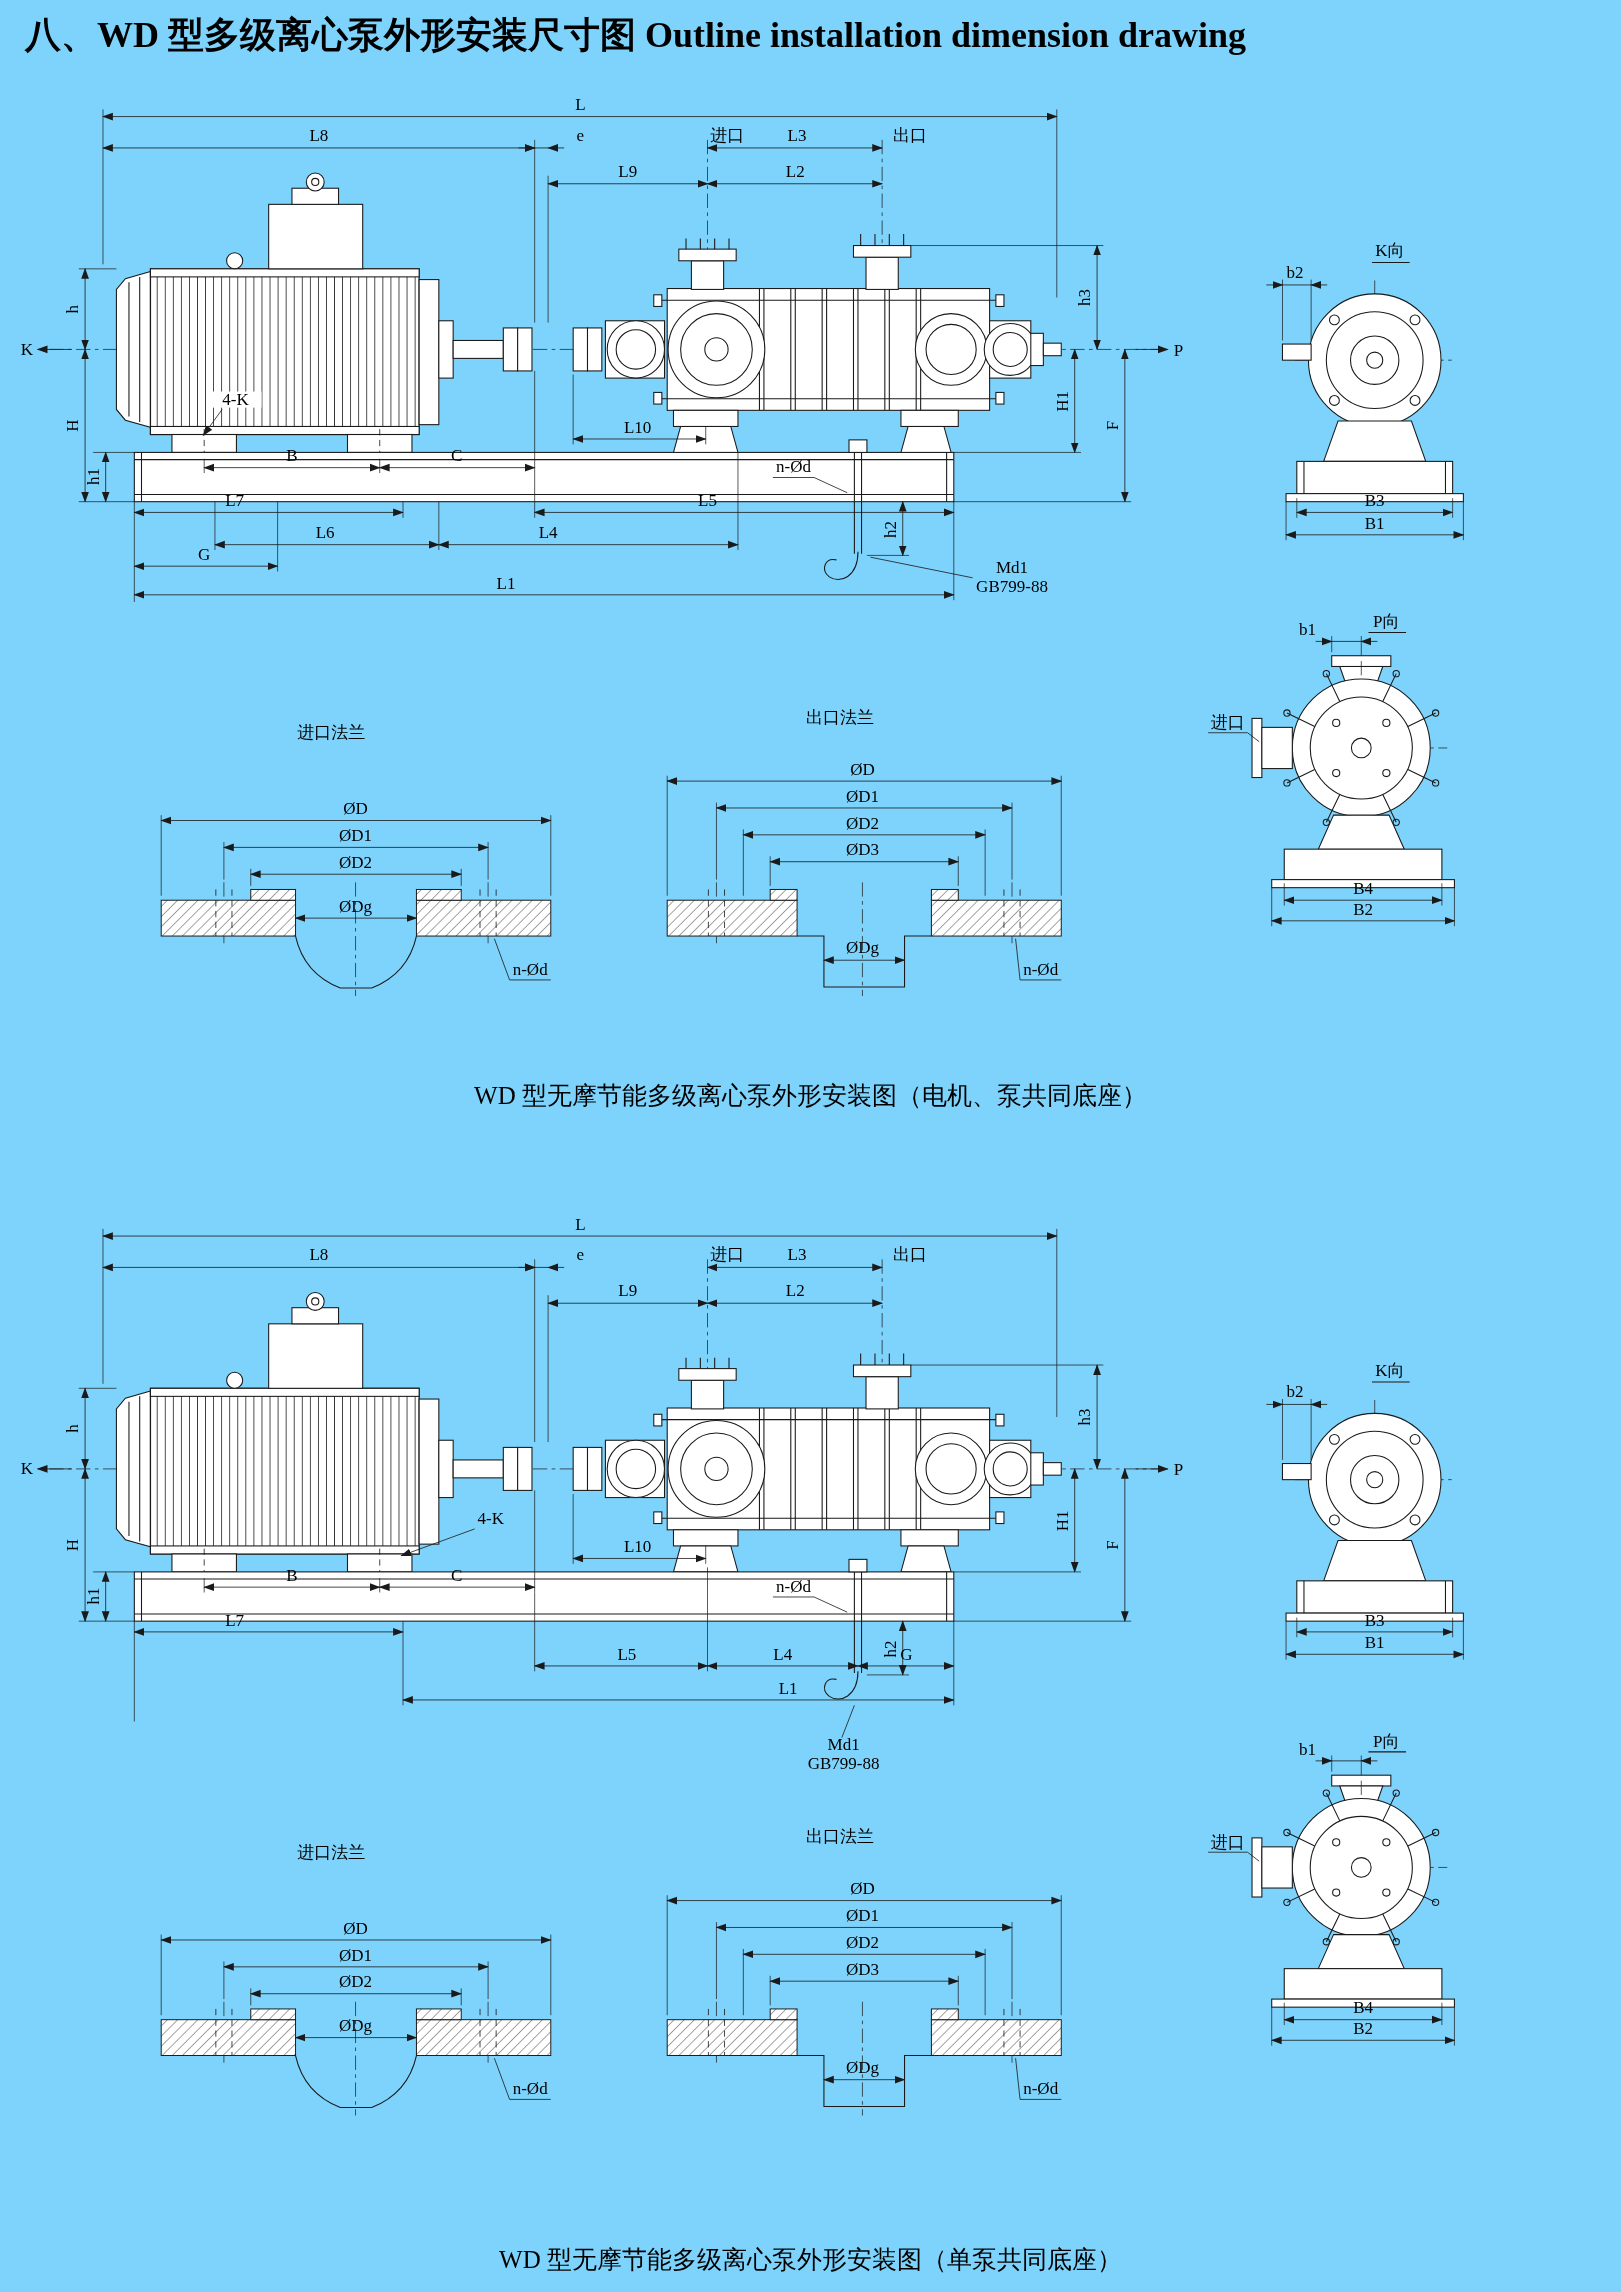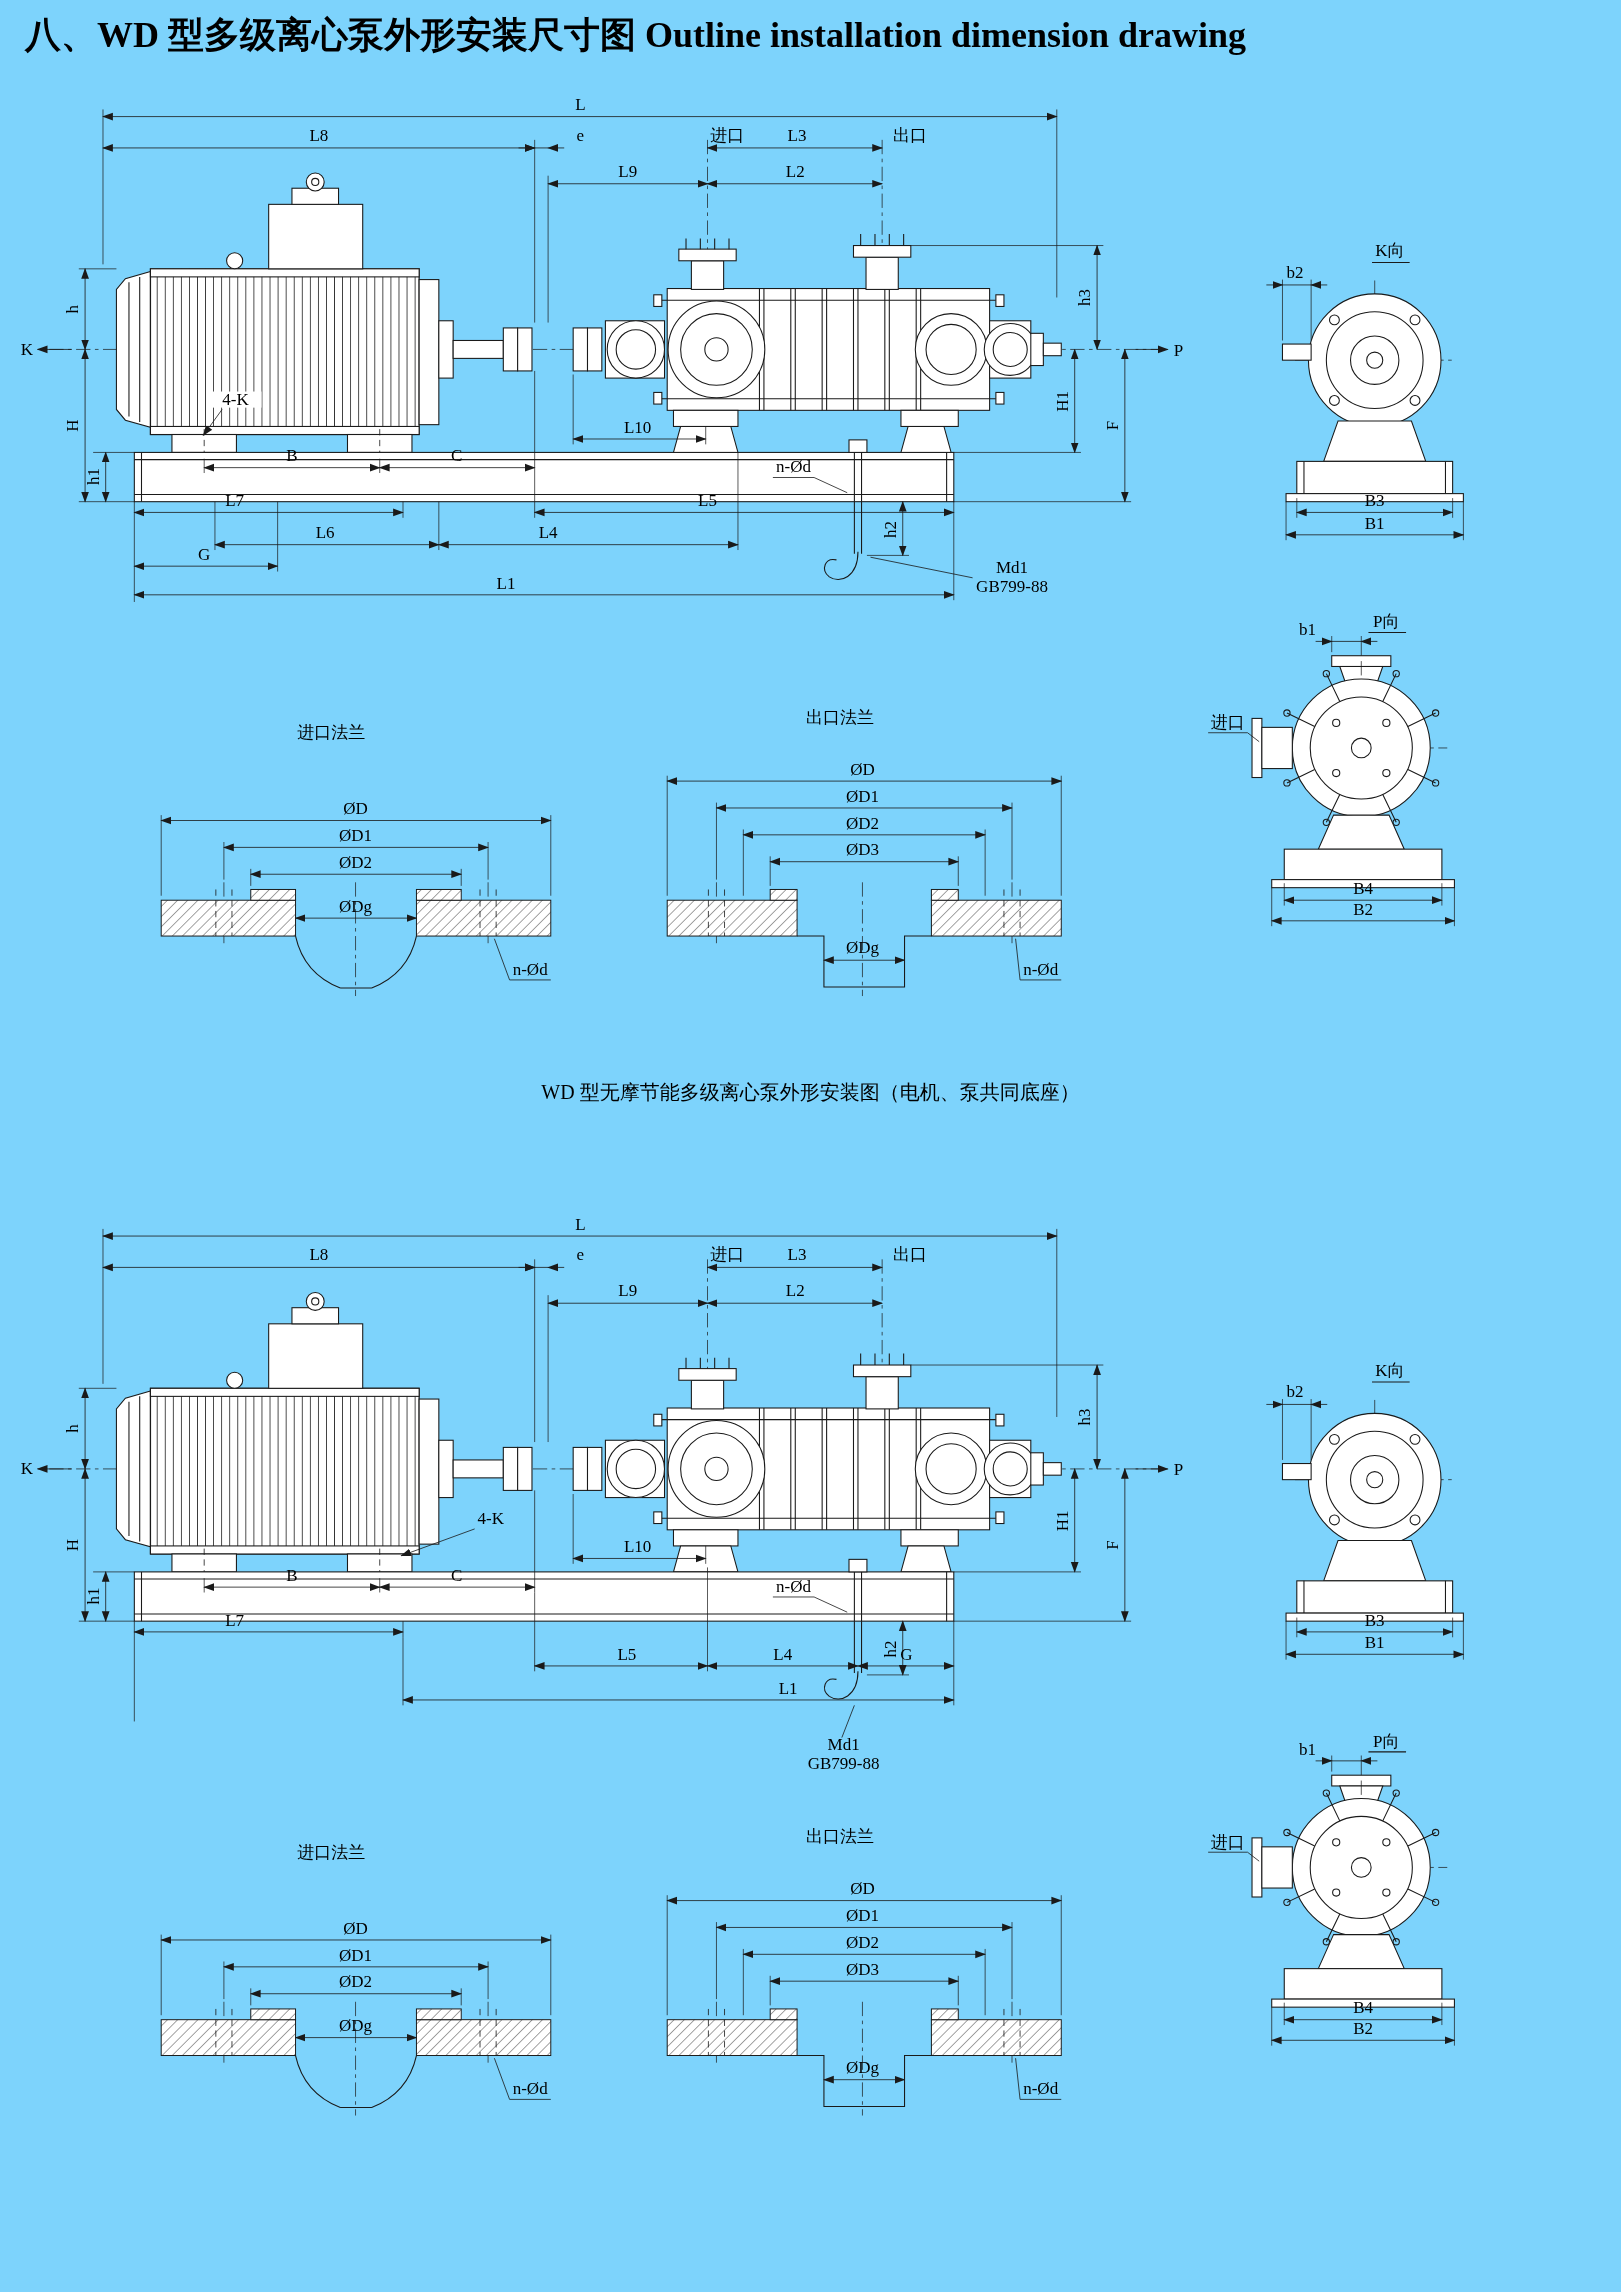--- a/index.html
+++ b/index.html
@@ -1,20 +1,20 @@
 <!DOCTYPE html>
 <html style="font-size:14.3px"><head>
 <meta charset="utf-8">
 <style>
   html,body{margin:0;padding:0;background:#ffffff;}
   .sheet{position:relative;width:1621px;height:2293px;background:#7dd3fc;overflow:hidden;
          font-family:"Liberation Serif",serif;color:#000;}
   .title{position:absolute;top:10.7px;left:25px;font-size:36px;font-weight:bold;
          font-family:"Liberation Serif",serif;white-space:nowrap;}
-  .caption{position:absolute;left:0;width:1621px;text-align:center;font-size:20px;
+  .caption{position:absolute;left:0;width:1621px;text-align:center;font-size:25px;
            font-family:"Liberation Serif",serif;}
   #cap1{top:1079px;}
   #cap2{top:2243px;}
   svg{position:absolute;top:0;left:0;}
   .ln{stroke:#1a1a1a;stroke-width:1.2;fill:none;}
   .lnf{stroke:#1a1a1a;stroke-width:1.2;fill:#ffffff;}
   .ext{stroke:#1a1a1a;stroke-width:0.8;fill:none;}
   .dim{stroke:#1a1a1a;stroke-width:0.9;fill:none;}
   .cl{stroke:#1a1a1a;stroke-width:0.8;fill:none;stroke-dasharray:16 5 4 5;}
   .dash{stroke:#1a1a1a;stroke-width:0.9;fill:none;stroke-dasharray:7 5;}
@@ -329,15 +329,16 @@
       <text class="lbl" x="880" y="581">L1</text>
       <text class="lbl" x="548" y="392">4-K</text>
       <line class="dim" x1="530" y1="397" x2="448" y2="427" marker-end="url(#arr)"></line>
       <text class="lbl" x="942" y="644">Md1</text>
       <text class="lbl" x="942" y="665">GB799-88</text>
       <line class="dim" x1="940" y1="630" x2="954" y2="594"></line>
     </g>
   </svg>
 
   <div class="caption" id="cap1">WD 型无摩节能多级离心泵外形安装图（电机、泵共同底座）</div>
+  <div class="caption" id="cap2">WD 型无摩节能多级离心泵外形安装图（单泵共同底座）</div>
 
 </div>
 
 
 </body></html>

